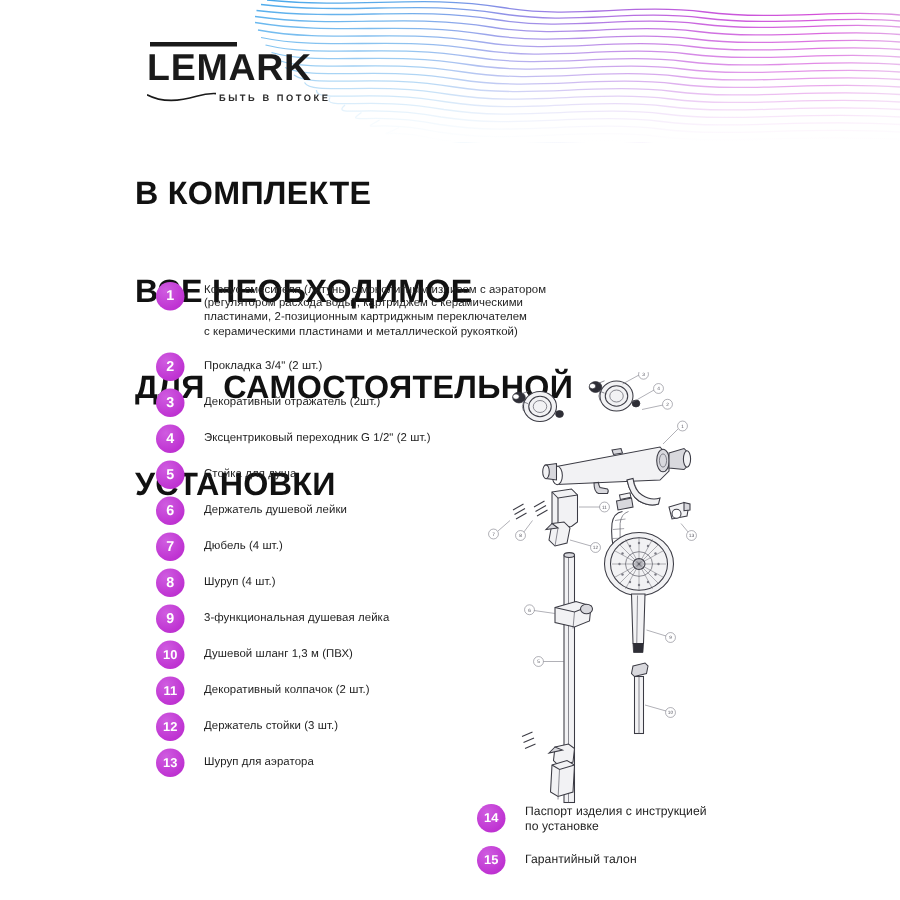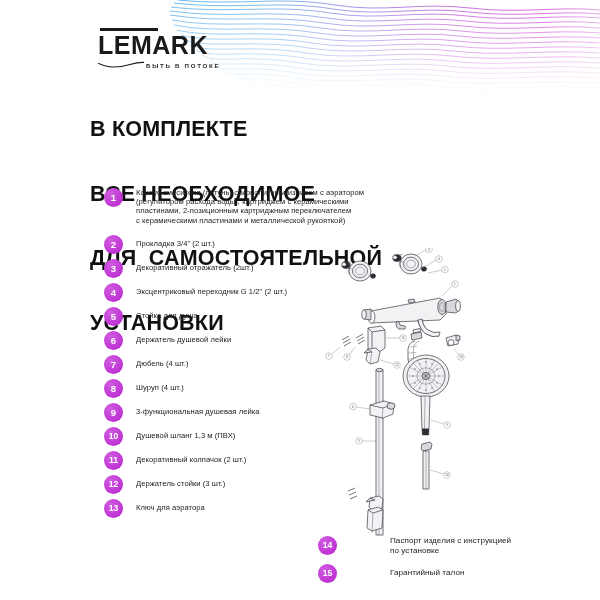--- a/index.html
+++ b/index.html
@@ -88,21 +88,21 @@
   .item-list { position: absolute; }
   #list-left { left: 104px; top: 188px; width: 300px; }
   #list-right { left: 318px; top: 536px; width: 265px; }
 
   .kit-item {
     position: relative;
     display: flex;
     align-items: flex-start;
   }
   #list-left .kit-item { margin-bottom: 5px; }
-  #list-right .kit-item { margin-bottom: 9px; gap: 40px; }
+  #list-right .kit-item { margin-bottom: 9px; }
 
   .badge {
     flex: none;
     width: 19px;
     height: 19px;
     border-radius: 50%;
     background: #c23ad6;
     background: radial-gradient(circle at 35% 30%, #cf5ce0 0%, #bf33d2 70%, #b52bc9 100%);
     color: #ffffff;
     font-size: 9.5px;
@@ -269,21 +269,21 @@
       <div class="item-text">Декоративный колпачок (2 шт.)</div>
     </div>
 
     <div class="kit-item">
       <div class="badge two-digit">12</div>
       <div class="item-text">Держатель стойки (3 шт.)</div>
     </div>
 
     <div class="kit-item">
       <div class="badge two-digit">13</div>
-      <div class="item-text">Ключ для аэратора</div>
+      <div class="item-text">Шуруп для аэратора</div>
     </div>
 
   </div>
 
   <div class="item-list" id="list-right">
 
     <div class="kit-item">
       <div class="badge two-digit">14</div>
       <div class="item-text multiline">Паспорт изделия с инструкцией
 по установке</div>

